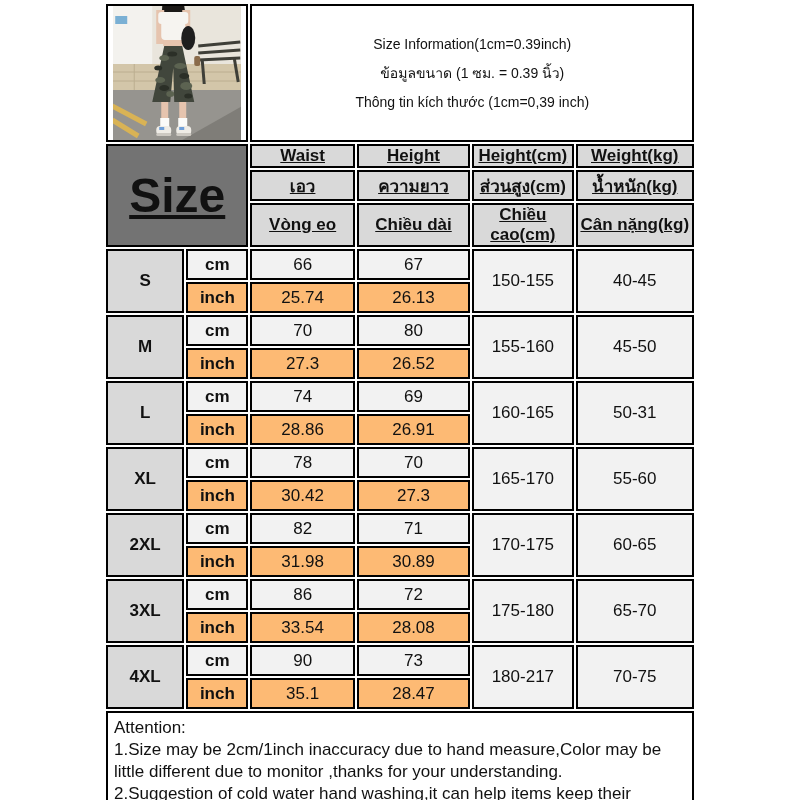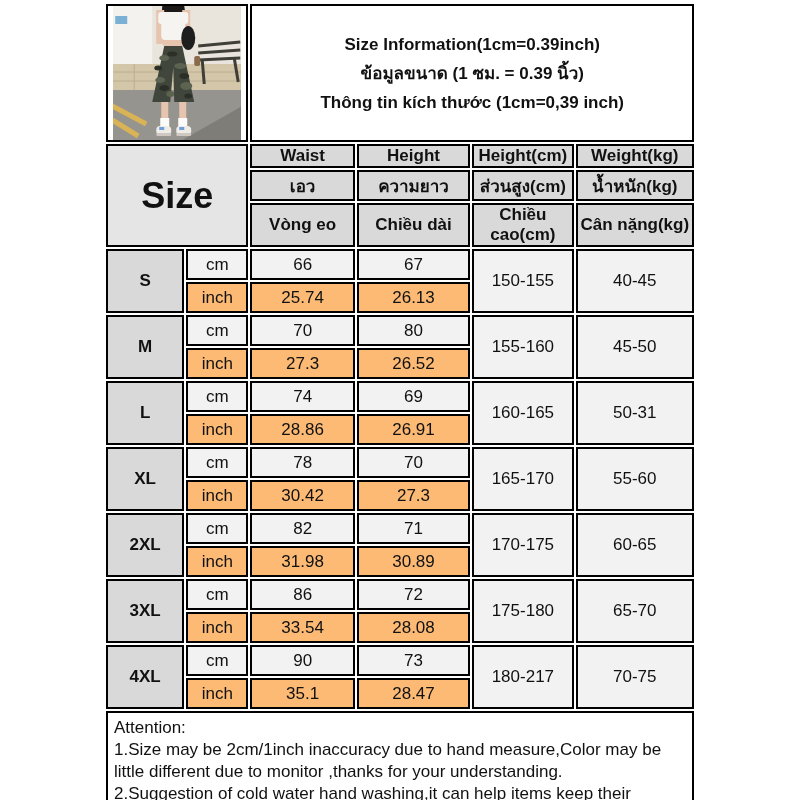--- a/index.html
+++ b/index.html
@@ -7,33 +7,33 @@
               font-family:"Liberation Sans","DejaVu Sans",sans-serif; color:#111; }
   .canvas { position:relative; width:800px; height:800px; background:#fff; overflow:hidden; }
   .sheet  { position:absolute; left:104px; top:2px; width:592px; }
 
   table.chart { width:592px; table-layout:fixed; border-collapse:separate; border-spacing:2px; }
   td { border:2px solid #000; text-align:center; vertical-align:middle;
        overflow:hidden; font-size:17px; }
 
   
   .photo-row td   { height:138px; }
-  .hdr-row td     { height:24px; }
+  .hdr-row td     { height:24px;text-decoration:underline; }
   .data-row td    { height:31px; }
   .attn-row td    { height:122px; }
 
   
   .photo-cell { background:#fff; padding:0 5px; vertical-align:top; }
   .title-cell { background:#fff; }
-  .title-cell .t-line { font-weight:bold; font-size:17px; line-height:29px; }
+  .title-cell .t-line { font-weight:normal; font-size:14px; line-height:29px; }
   .gray  { background:#d9d9d9; font-weight:bold; }
   .lite  { background:#f2f2f2; }
   .white { background:#fdba74; }
-  .size-head { font-size:36px; font-weight:bold; background:#e5e5e5;margin-left:47px; }
-  .bold  { font-weight:normal; }
+  .size-head { font-size:48px; font-weight:bold; background:#737373;margin-left:47px; }
+  .bold  { font-weight:bold; }
   .val   { font-weight:normal; }
   .attn-cell { text-align:left; vertical-align:top; padding:4px 6px;
                font-size:17px; line-height:22px; font-weight:normal; background:#fff; }
   svg { display:block; }
 </style>
 </head>
 <body>
 
 <div class="canvas">
   <div class="sheet">

